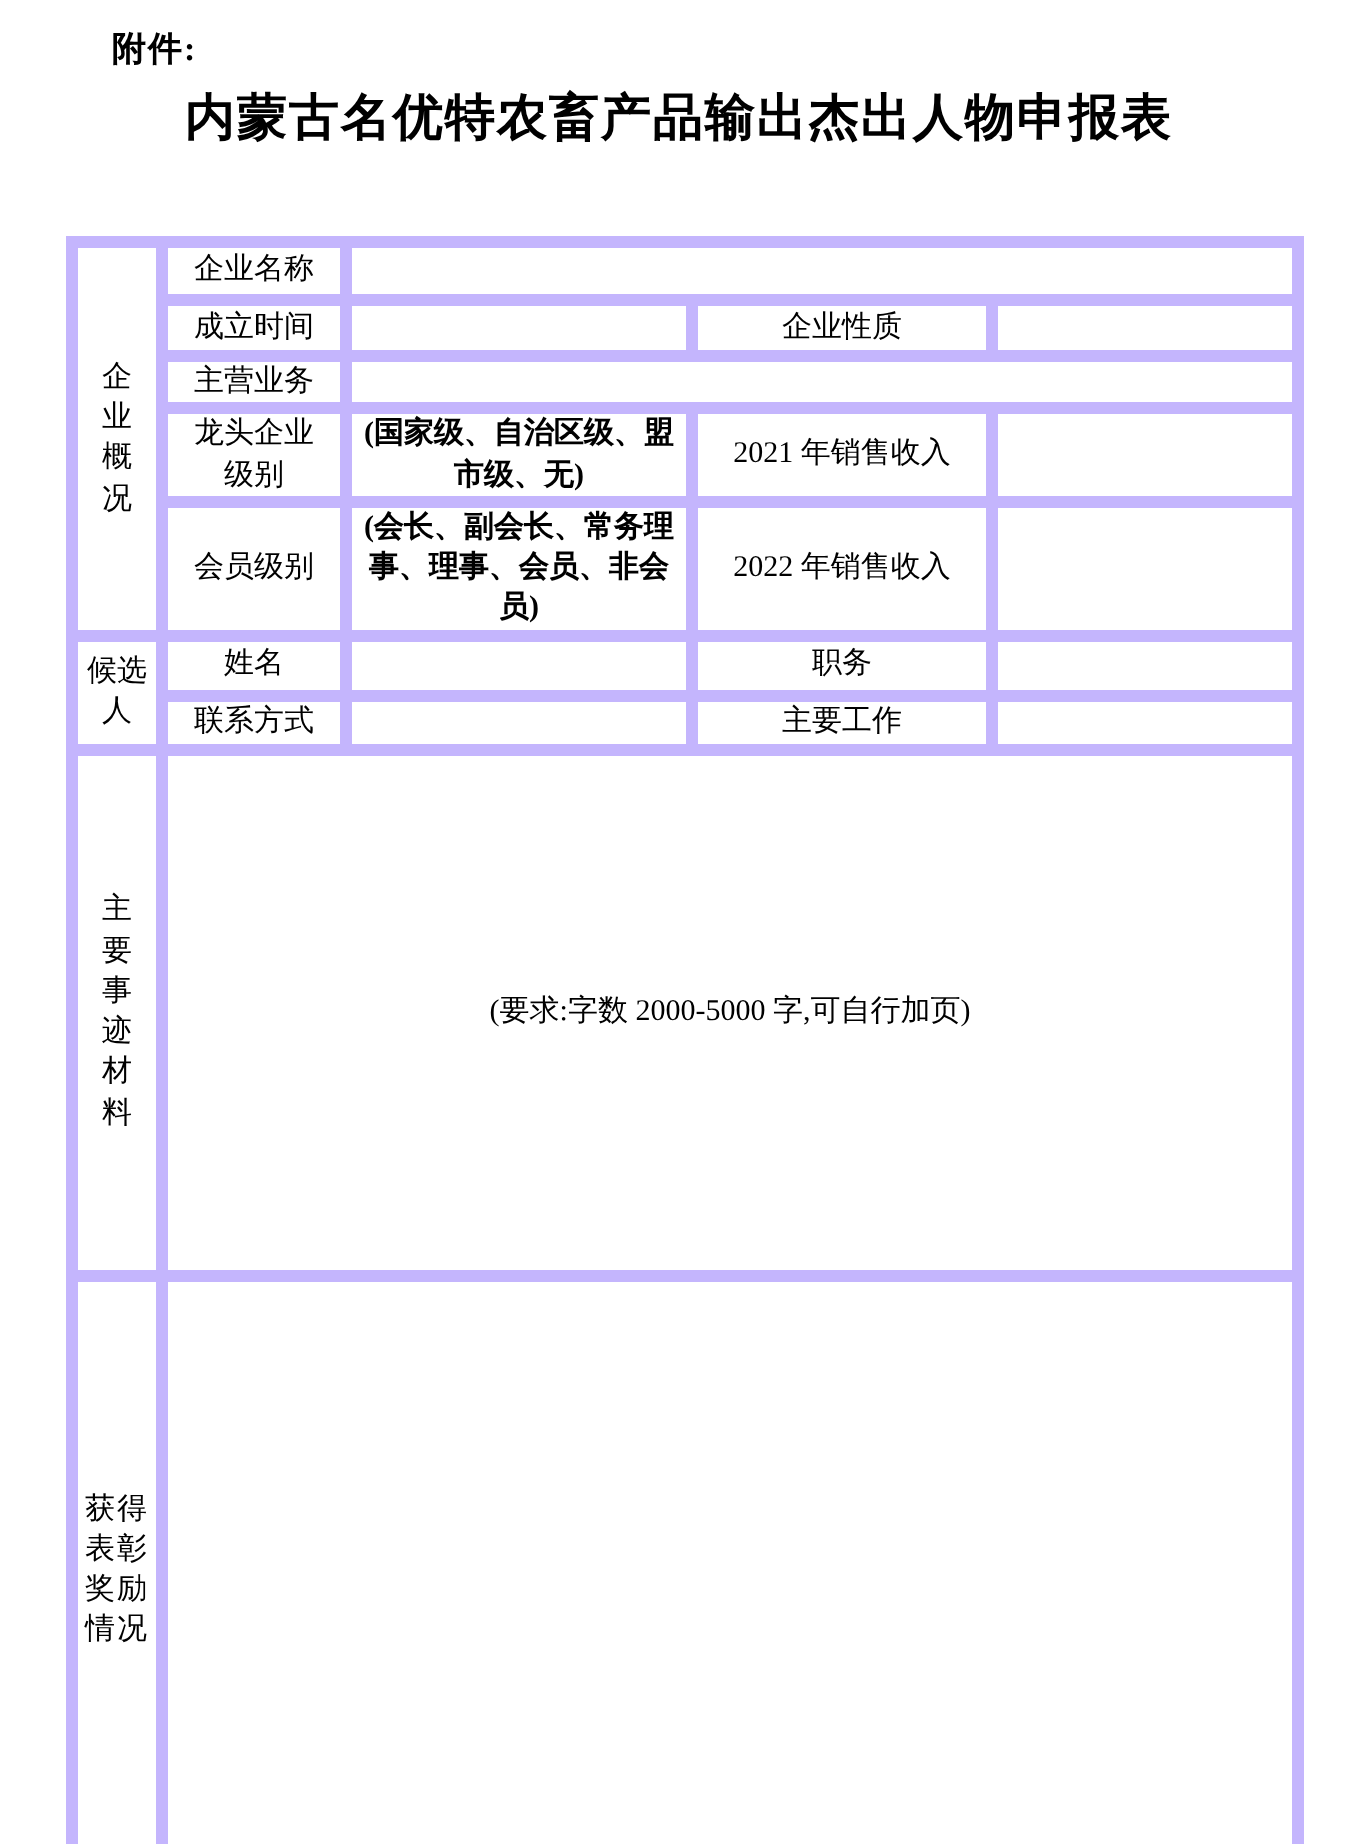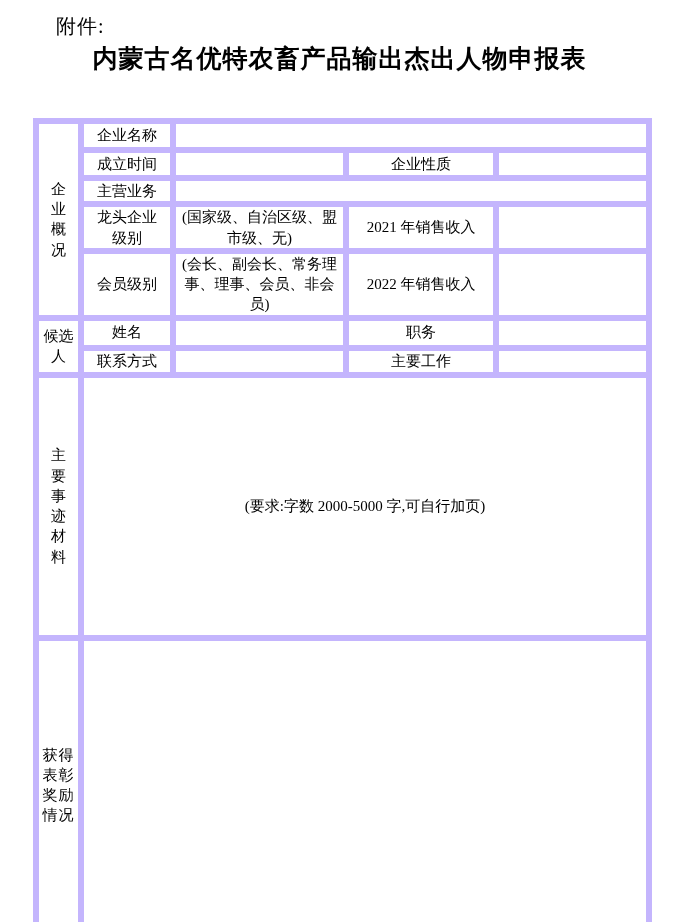--- a/index.html
+++ b/index.html
@@ -7,22 +7,22 @@
   body {
     width: 686px; height: 922px;
     position: relative;
     font-family: "Liberation Serif", "DejaVu Serif", serif;
     color: #000000;
     overflow: hidden;
   }
   .attachment {
     position: absolute;
     left: 56px; top: 13px;
-    font-size: 20px;
-    font-weight: normal;
+    font-size: 17px;
+    font-weight: bold;
     letter-spacing: 1px;
   }
   .doc-title {
     position: absolute;
     left: 33px; top: 42px;
     width: 613px;
     text-align: center;
     font-size: 25px;
     font-weight: bold;
     letter-spacing: 1px;
@@ -63,20 +63,21 @@
   td.sec-company { line-height: 1.8; }
   td.sec-candidate { line-height: 1.55; }
   td.sec-deeds { line-height: 1.8; }
   td.sec-awards { line-height: 1.45; letter-spacing: 1px; }
 
   td.lbl { font-size: 15px; white-space: pre-line; }
   td.hint {
     font-size: 14px;
     line-height: 1.55;
     white-space: pre-line;
+    font-weight: bold;
   }
   td.val { background: #ffffff; }
   td.note-cell {
     vertical-align: top;
     text-align: left;
     padding: 4px 8px 0 12px;
     font-size: 15px;
   }
   td.blank-cell {
     vertical-align: top;

